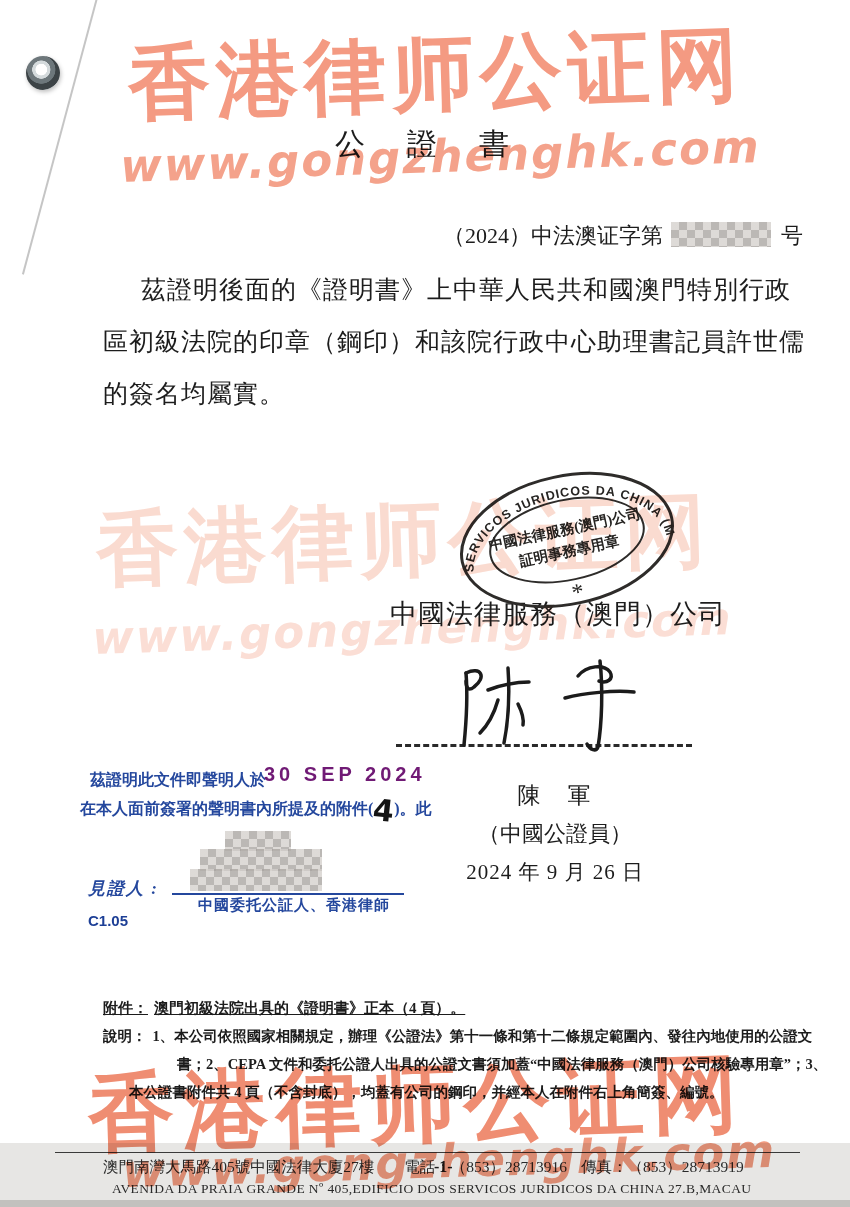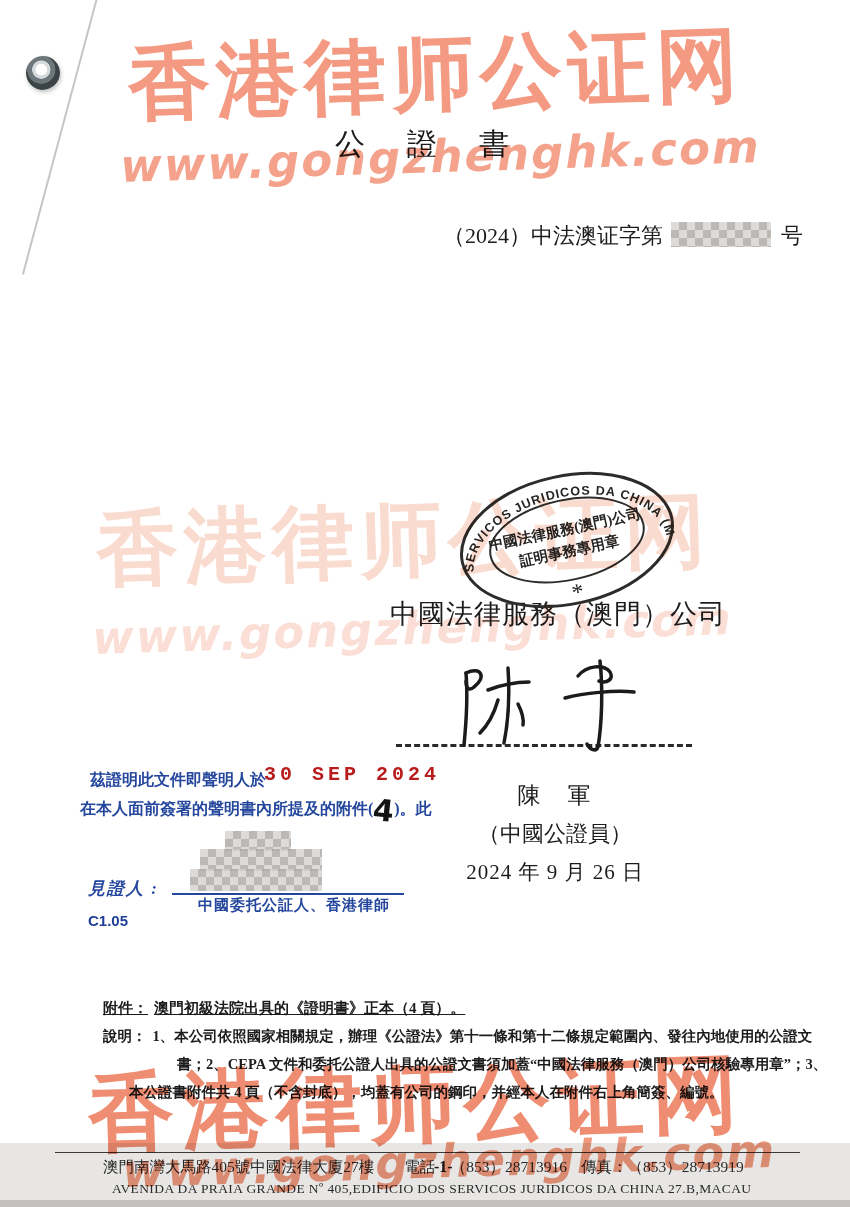--- a/index.html
+++ b/index.html
@@ -56,21 +56,21 @@
   .sig-underline{left:396px;top:744px;width:296px;border-top:3px dashed #2a2a2a;z-index:2;}
   
   .notary{left:430px;top:0;width:250px;text-align:center;z-index:2;}
   .notary-name{top:780px;font-size:23px;letter-spacing:2px;}
   .notary-title{top:819px;font-size:22px;}
   .issue-date{top:858px;font-size:21px;letter-spacing:1px;}
   
   .blue{color:#24479d;font-weight:700;z-index:3;white-space:nowrap;}
   .att-l1{left:90px;top:770px;font-size:16px;}
   .att-date{left:264px;top:763px;font-size:20px;letter-spacing:4px;
-            font-family:Liberation Mono, monospace;color:#b91c1c;}
+            font-family:Liberation Sans, sans-serif;color:#701a75;}
   .att-l2{left:80px;top:793px;font-size:16px;}
   .att-num{font-size:30px;font-weight:700;color:#141414;vertical-align:-7px;
            font-family:"DejaVu Sans",sans-serif;display:inline-block;transform:rotate(6deg);}
   .att-l3{left:80px;top:817px;font-size:16px;}
   .sig-pix1{left:225px;top:831px;width:66px;height:20px;z-index:4;}
   .sig-pix2{left:200px;top:849px;width:122px;height:22px;z-index:4;}
   .sig-pix3{left:190px;top:869px;width:132px;height:22px;z-index:4;}
   .witness-label{left:88px;top:877px;font-size:17px;letter-spacing:2px;font-style:italic;}
   .witness-line{left:172px;top:893px;width:232px;border-top:2px solid #24479d;z-index:3;}
   .witness-title{left:198px;top:896px;font-size:15px;letter-spacing:1px;}
@@ -99,20 +99,25 @@
   <div class="abs string-line"></div>
   <div class="abs grommet"></div>
   <div class="abs footer-band"></div>
   <div class="abs bottom-edge"></div>
 
   <div class="abs title">公　證　書</div>
   <div class="abs ref-line">
     <span>（2024）中法澳证字第</span><span class="pix ref-pix"></span><span>号</span>
   </div>
 
+  <div class="abs body-par">
+    <div class="indent">茲證明後面的《證明書》上中華人民共和國澳門特別行政</div>
+    <div>區初級法院的印章（鋼印）和該院行政中心助理書記員許世儒</div>
+    <div>的簽名均屬實。</div>
+  </div>
 
   <div class="abs stamp-wrap">
     <svg width="230" height="140" viewBox="0 0 230 140">
       <defs>
           <path id="arcTop" d="M 17,86 A 98,59 0 1 1 213,86" fill="none"></path>
         </defs>
       <ellipse cx="115" cy="70" rx="107" ry="64" fill="none" stroke="#2e2c2a" stroke-width="3"></ellipse>
       <ellipse cx="115" cy="70" rx="78" ry="40" fill="none" stroke="#2e2c2a" stroke-width="2"></ellipse>
       <text font-size="12.5" font-weight="bold" fill="#262422" letter-spacing="1" font-family="Liberation Sans, sans-serif">
         <textPath href="#arcTop" startOffset="4">SERVICOS JURIDICOS DA CHINA (MACAU)</textPath>

